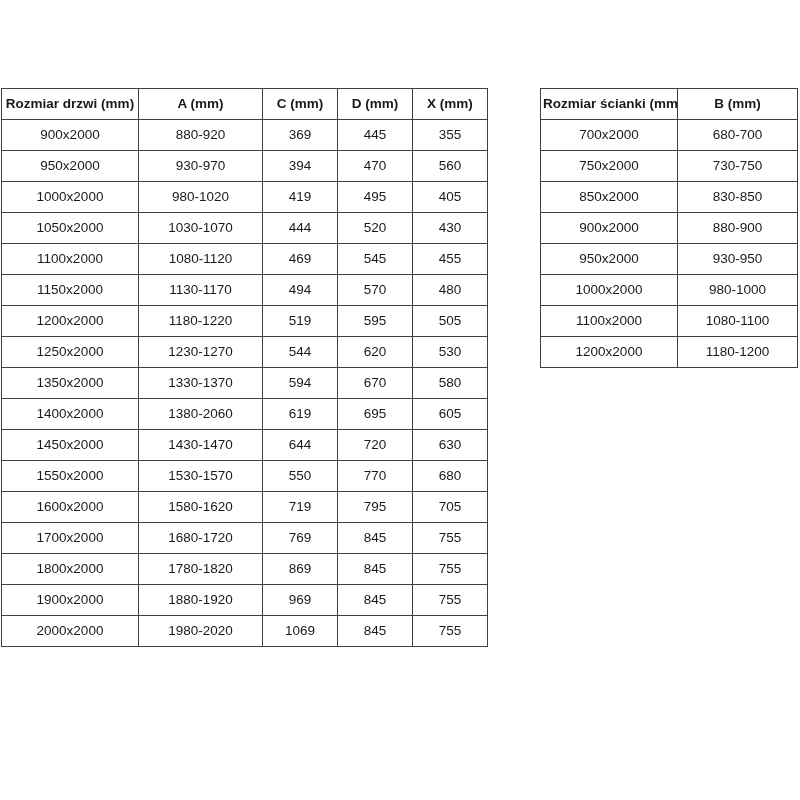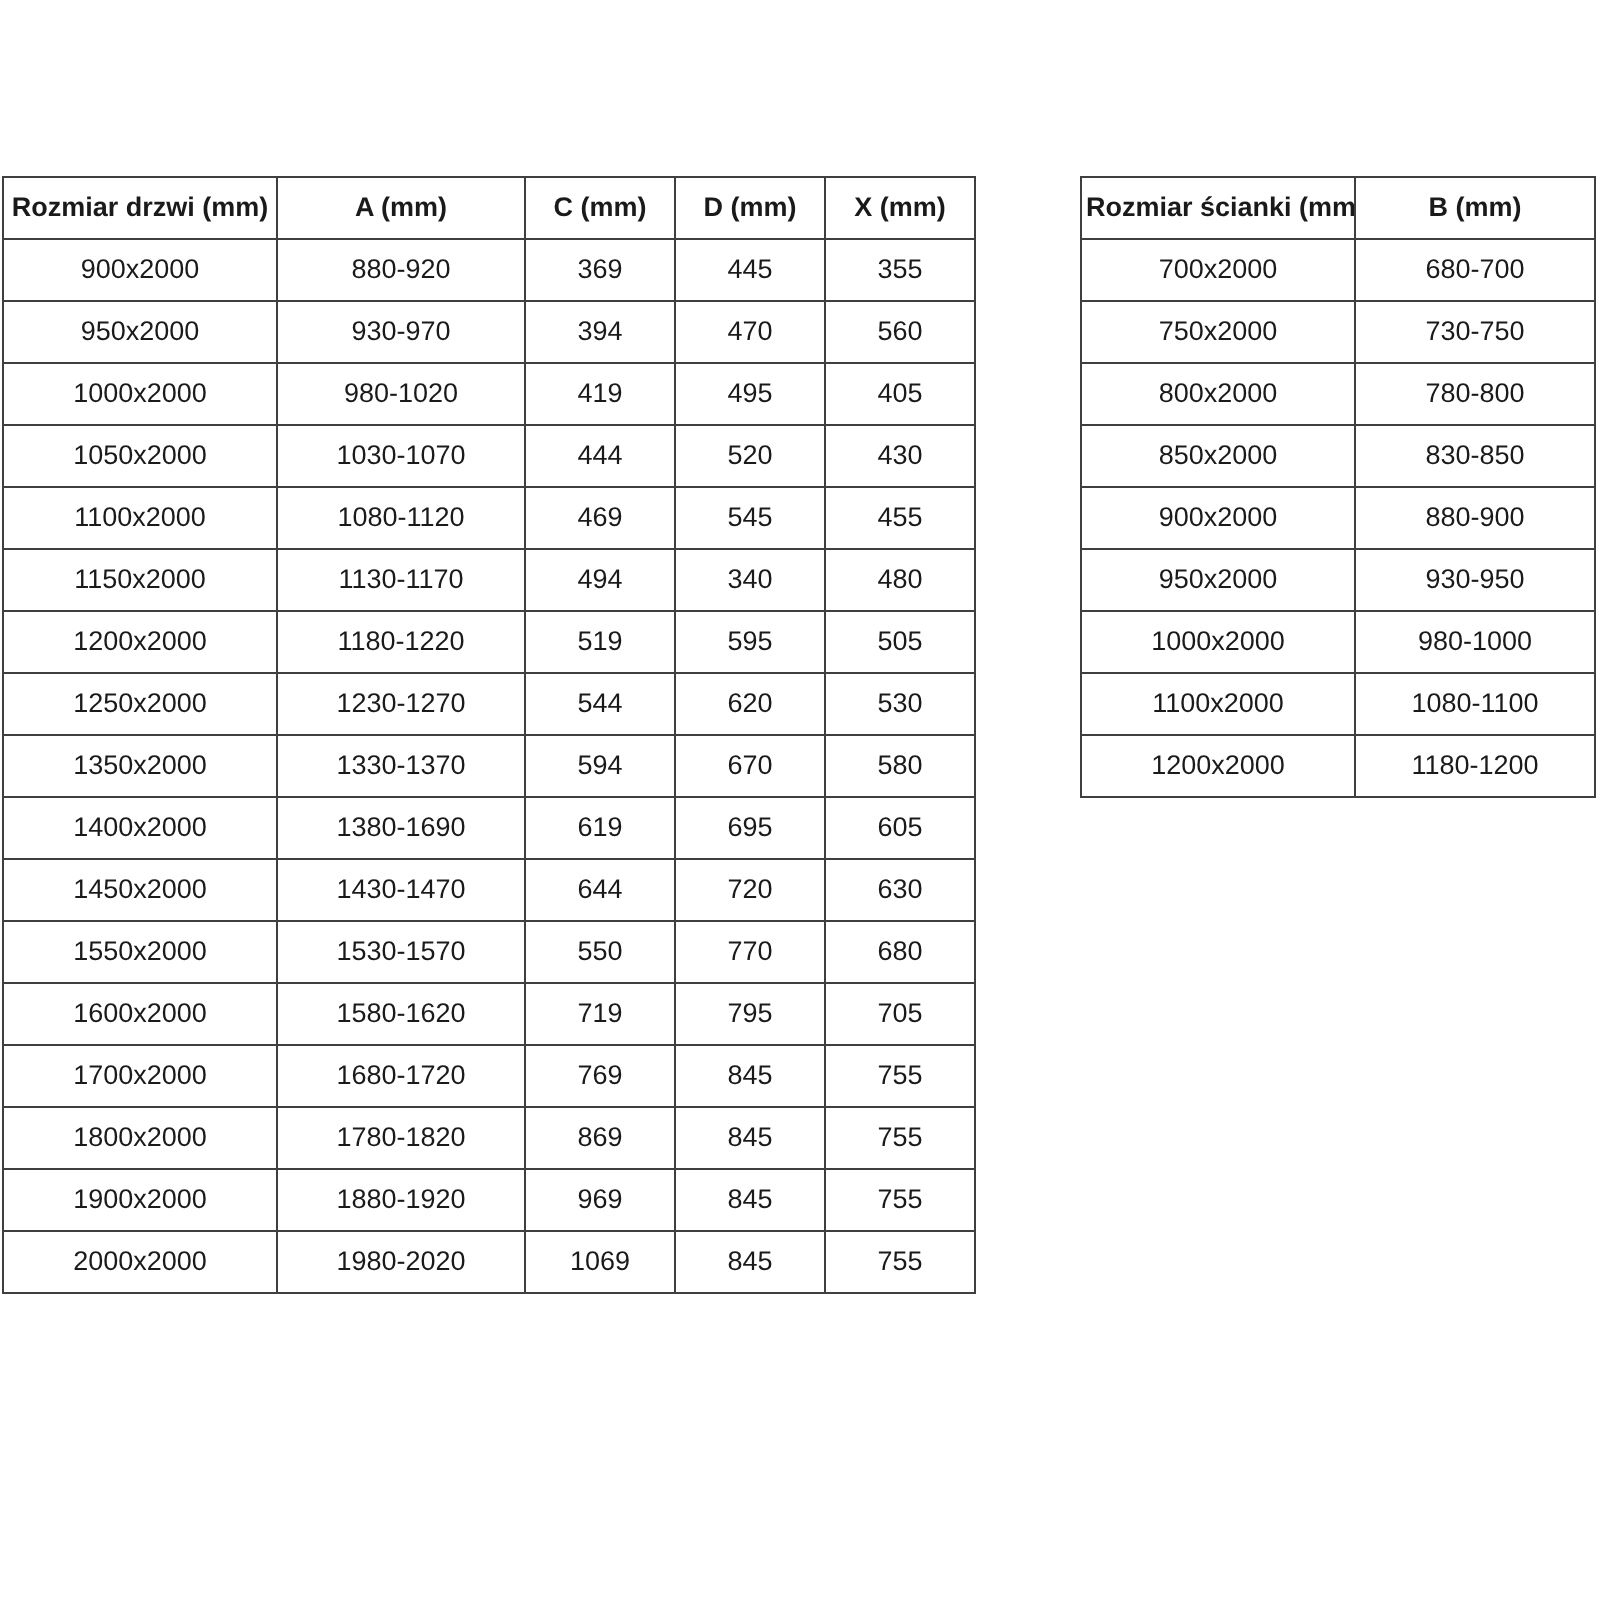--- a/index.html
+++ b/index.html
@@ -94,21 +94,21 @@
           <td>1100x2000</td>
           <td>1080-1120</td>
           <td>469</td>
           <td>545</td>
           <td>455</td>
         </tr>
         <tr>
           <td>1150x2000</td>
           <td>1130-1170</td>
           <td>494</td>
-          <td>340</td>
+          <td>570</td>
           <td>480</td>
         </tr>
         <tr>
           <td>1200x2000</td>
           <td>1180-1220</td>
           <td>519</td>
           <td>595</td>
           <td>505</td>
         </tr>
         <tr>
@@ -120,21 +120,21 @@
         </tr>
         <tr>
           <td>1350x2000</td>
           <td>1330-1370</td>
           <td>594</td>
           <td>670</td>
           <td>580</td>
         </tr>
         <tr>
           <td>1400x2000</td>
-          <td>1380-1690</td>
+          <td>1380-2060</td>
           <td>619</td>
           <td>695</td>
           <td>605</td>
         </tr>
         <tr>
           <td>1450x2000</td>
           <td>1430-1470</td>
           <td>644</td>
           <td>720</td>
           <td>630</td>
@@ -197,24 +197,20 @@
       <tbody>
         <tr>
           <td>700x2000</td>
           <td>680-700</td>
         </tr>
         <tr>
           <td>750x2000</td>
           <td>730-750</td>
         </tr>
         <tr>
-          <td>800x2000</td>
-          <td>780-800</td>
-        </tr>
-        <tr>
           <td>850x2000</td>
           <td>830-850</td>
         </tr>
         <tr>
           <td>900x2000</td>
           <td>880-900</td>
         </tr>
         <tr>
           <td>950x2000</td>
           <td>930-950</td>

